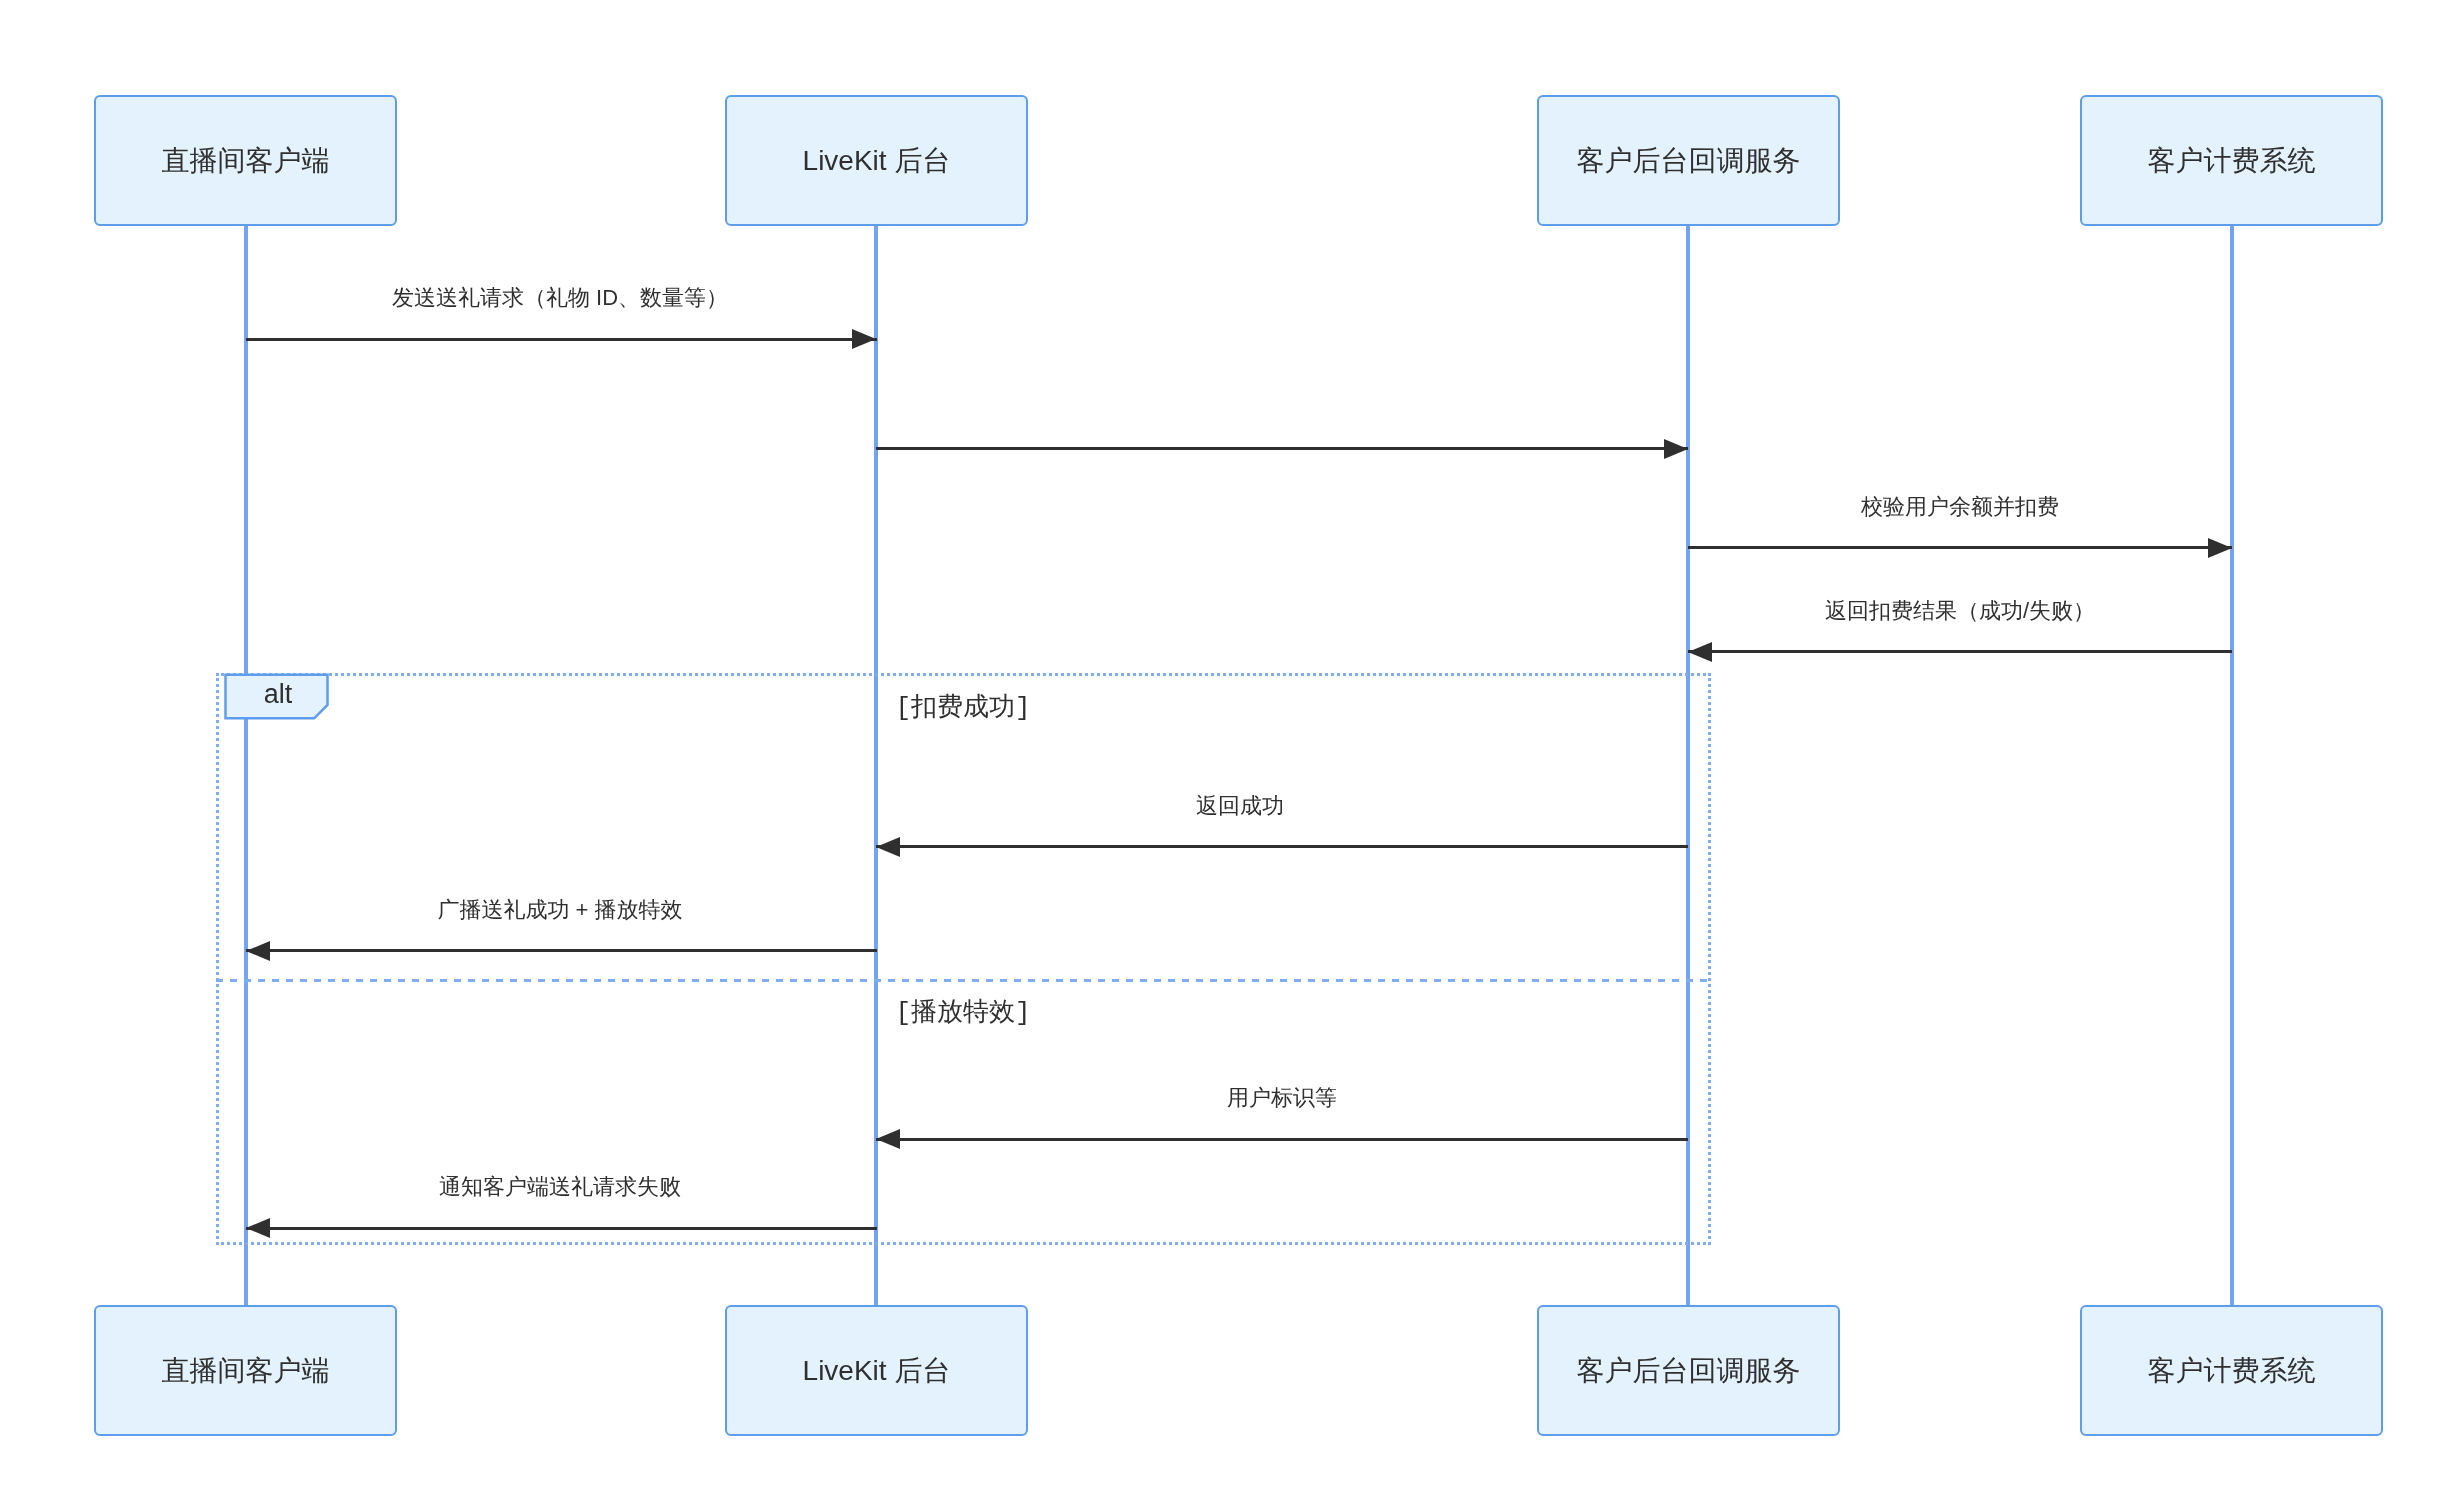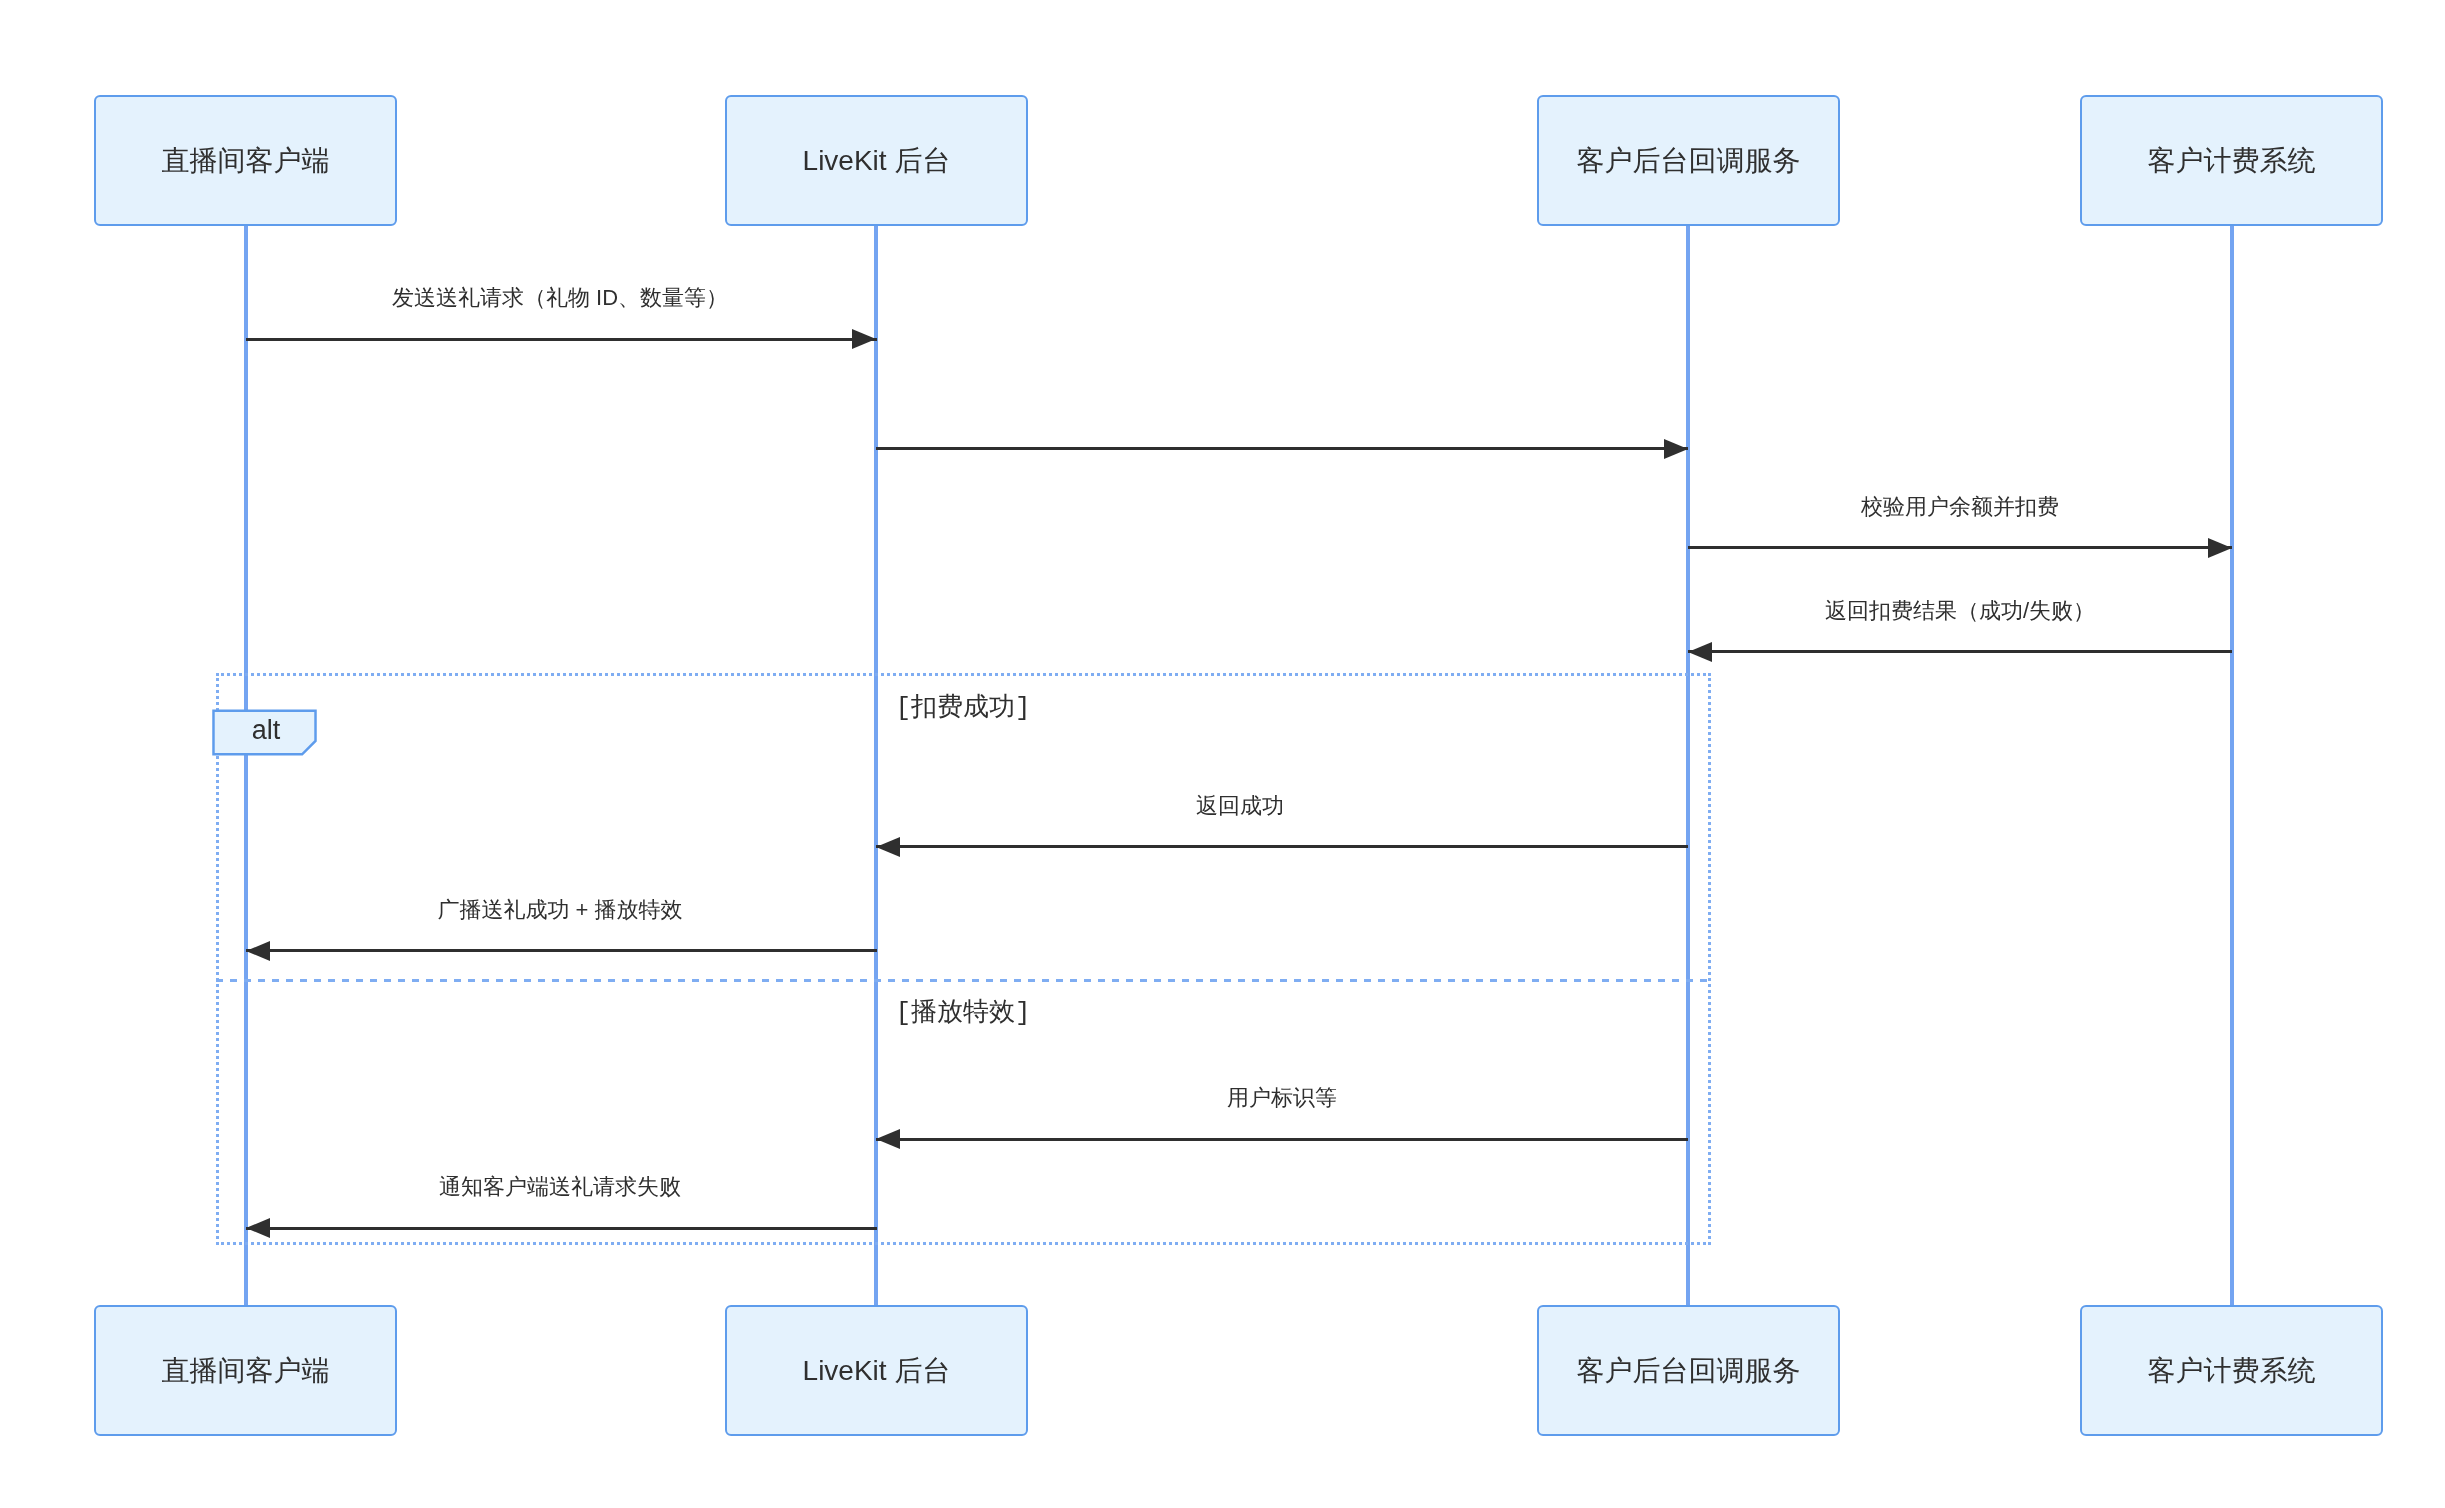--- a/index.html
+++ b/index.html
@@ -31,21 +31,21 @@
     border-right:24px solid var(--ink,#2f2f2f);
   }
   .alt-frame{
     position:absolute;left:216px;top:673px;width:1495px;height:572px;
     border:3px dotted var(--frame-blue,#7fadf2);box-sizing:border-box;z-index:1;
   }
   .alt-divider{
     position:absolute;left:216px;top:979px;width:1495px;height:3px;z-index:1;
     background:repeating-linear-gradient(90deg,var(--frame-blue,#7fadf2) 0 7px,transparent 7px 14px);
   }
-  .alt-label{position:absolute;left:212px;top:673px;width:118px;height:47px;z-index:4;margin-top:36px;}
+  .alt-label{position:absolute;left:224px;top:673px;width:118px;height:47px;z-index:4;}
   .alt-label svg{position:absolute;left:0;top:0;}
   .alt-label span{
     position:absolute;left:0;top:0;right:10px;bottom:4px;display:flex;
     align-items:center;justify-content:center;font-size:27px;
   }
   .alt-cond{
     position:absolute;transform:translateX(-50%);font-size:26px;line-height:34px;
     white-space:nowrap;z-index:2;font-family:Liberation Mono, monospace;
   }
 </style>

